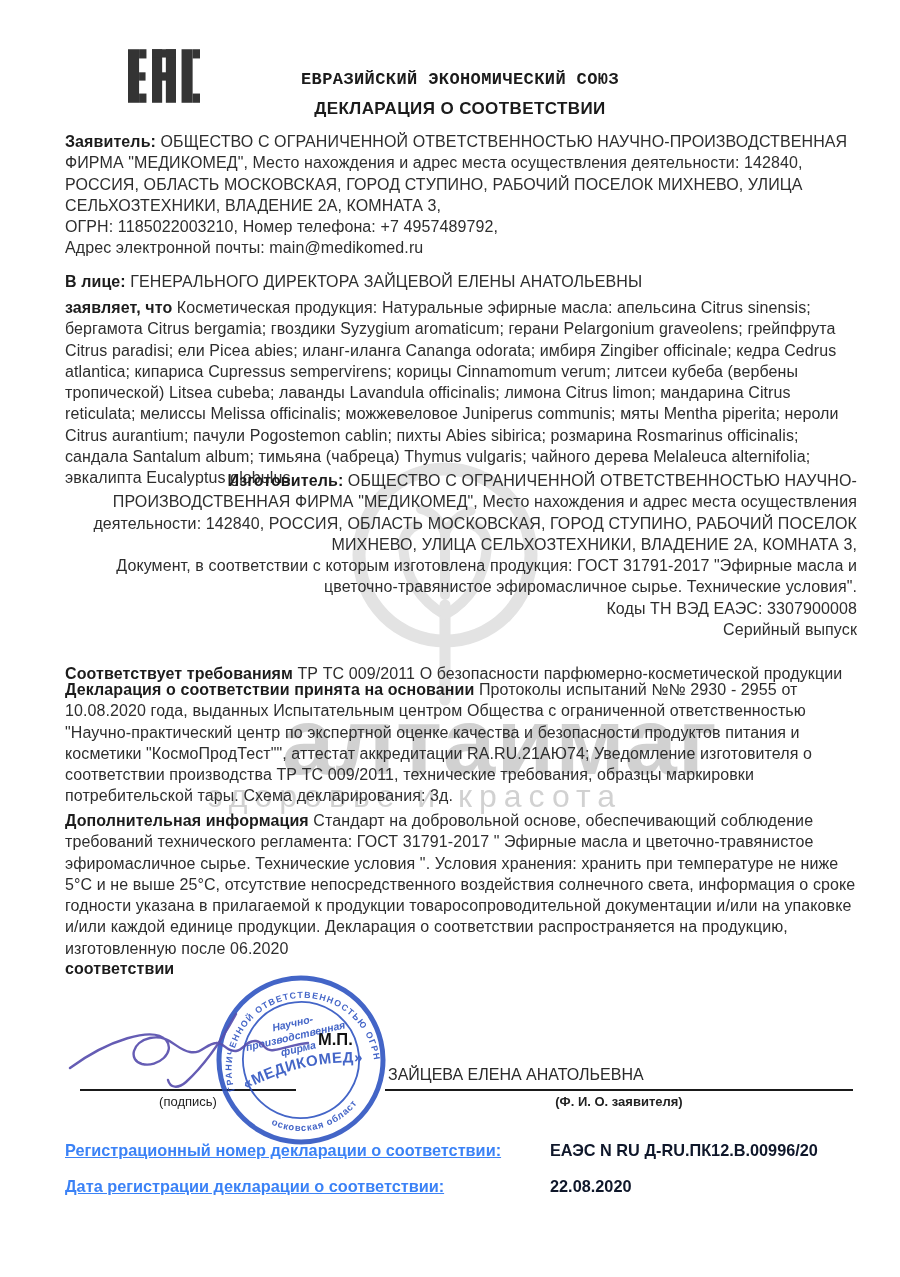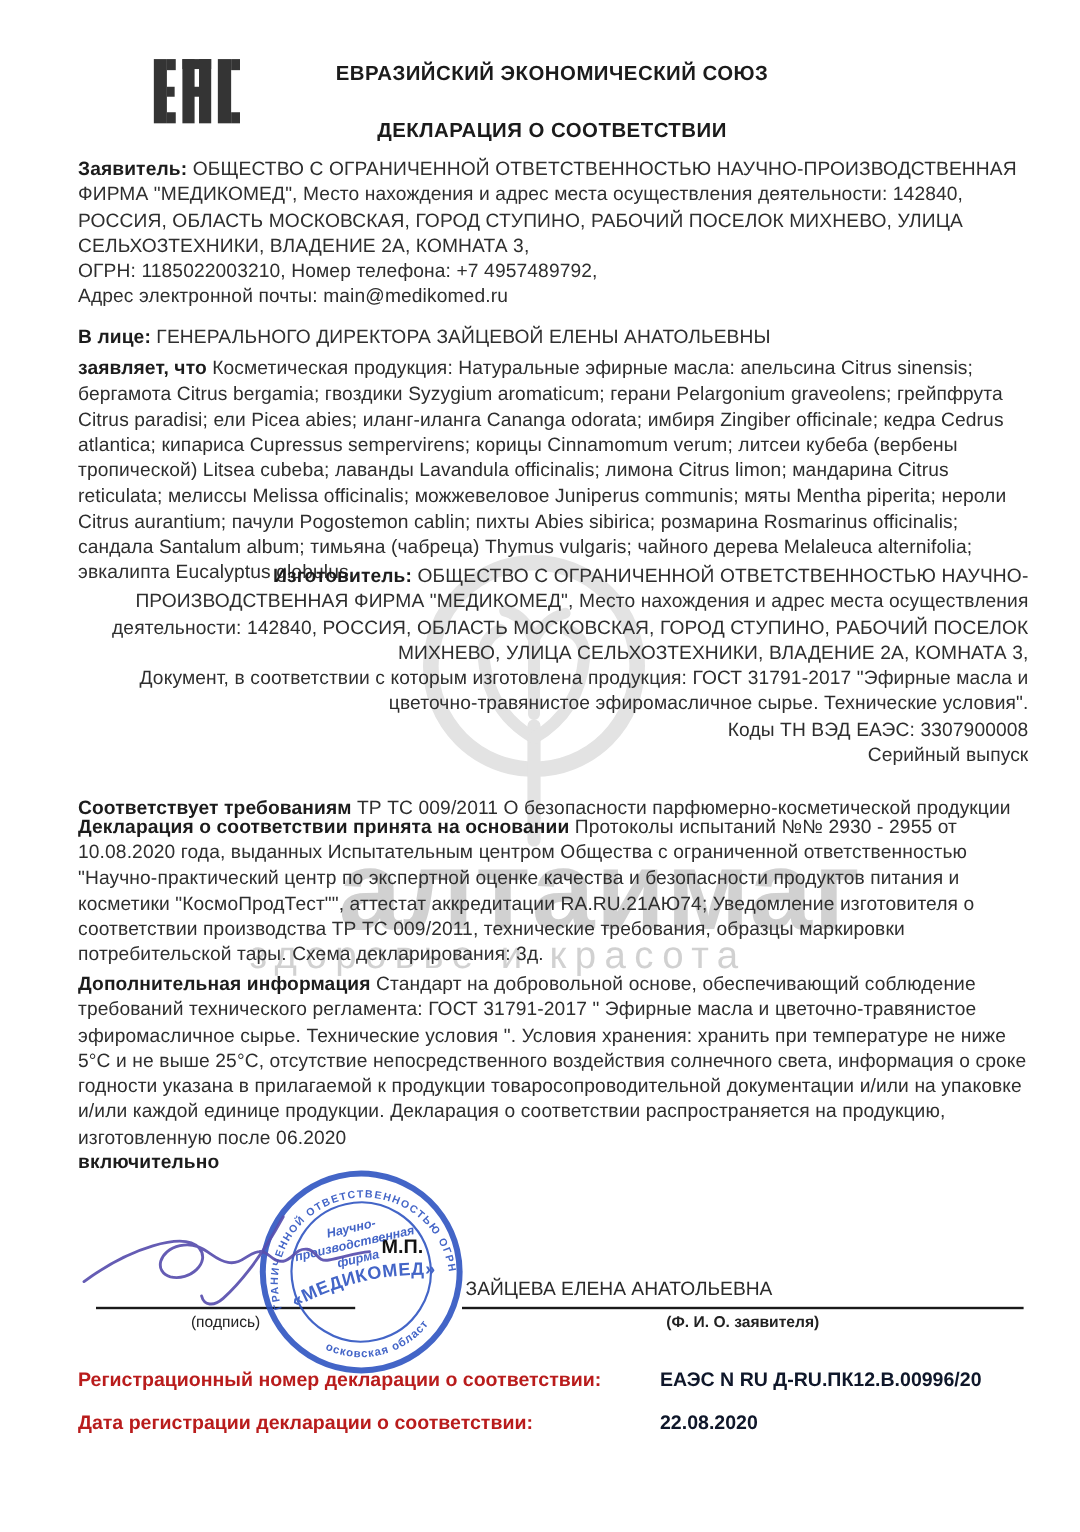--- a/index.html
+++ b/index.html
@@ -14,21 +14,21 @@
   .line{position:absolute;border-top:2px solid #1a1a1a;z-index:2;}
   .cap{position:absolute;font-size:13px;color:#222;text-align:center;z-index:3;}
   .wm{position:absolute;color:#b3b3b3;opacity:0.6;z-index:1;white-space:nowrap;}
   .wm-brand{font-size:94px;font-weight:bold;letter-spacing:1px;}
   .wm-tag{font-size:32px;letter-spacing:7px;}
   .ring{font-size:8.8px;font-weight:bold;letter-spacing:1.25px;fill:#2a50c0;}
   .ring2{font-size:9.5px;font-weight:bold;letter-spacing:0.8px;fill:#2a50c0;}
   .sc{font-size:10.5px;font-style:italic;font-weight:bold;fill:#2a50c0;}
   .sname{font-size:15px;font-weight:bold;letter-spacing:0.6px;fill:#2a50c0;}
   .mp{position:absolute;font-size:16.5px;font-weight:bold;color:#111;z-index:4;}
-  .regrow-label{position:absolute;left:65px;width:480px;font-size:16.3px;font-weight:bold;color:#b91c1c;z-index:3;}
+  .regrow-label{position:absolute;left:65px;width:480px;font-size:16.3px;font-weight:bold;color:#3b82f6;z-index:3;text-decoration:underline;}
   .regrow-value{position:absolute;left:550px;width:320px;font-size:16.3px;font-weight:bold;color:#0f172a;z-index:3;}
 </style>
 </head>
 <body>
 
 <div class="page">
 
   <svg class="abs wm" style="left:345px;top:455px;z-index:1;" width="200" height="260" viewBox="0 0 200 260">
     <g fill="none" stroke="#a9a9a9" stroke-linecap="round" opacity="0.55">
       <circle cx="100" cy="100" r="86" stroke-width="13"></circle>
@@ -51,21 +51,21 @@
       <rect x="26" y="0" width="11" height="58"></rect>
         <rect x="41" y="0" width="11" height="58"></rect>
       <rect x="26" y="0" width="26" height="9"></rect>
         <rect x="36" y="25" width="6" height="9"></rect>
       <rect x="58" y="0" width="12" height="58"></rect>
         <rect x="70" y="0" width="8" height="10"></rect>
       <rect x="70" y="48" width="8" height="10"></rect>
     </g>
   </svg>
 
-  <div class="hdr" style="top:52px;">ЕВРАЗИЙСКИЙ ЭКОНОМИЧЕСКИЙ СОЮЗ</div>
+  <div class="hdr" style="top:70px;font-family:Liberation Mono, monospace;">ЕВРАЗИЙСКИЙ ЭКОНОМИЧЕСКИЙ СОЮЗ</div>
   <div class="hdr" style="top:99px;">ДЕКЛАРАЦИЯ О СООТВЕТСТВИИ</div>
 
   <div class="para" style="top:131px;">
     <span class="b">Заявитель:</span><span> ОБЩЕСТВО С ОГРАНИЧЕННОЙ ОТВЕТСТВЕННОСТЬЮ НАУЧНО-ПРОИЗВОДСТВЕННАЯ ФИРМА "МЕДИКОМЕД", Место нахождения и адрес места осуществления деятельности: 142840, РОССИЯ, ОБЛАСТЬ МОСКОВСКАЯ, ГОРОД СТУПИНО, РАБОЧИЙ ПОСЕЛОК МИХНЕВО, УЛИЦА СЕЛЬХОЗТЕХНИКИ, ВЛАДЕНИЕ 2А, КОМНАТА 3,</span>
     <span style="display:block;">ОГРН: 1185022003210, Номер телефона: +7 4957489792,</span>
     <span style="display:block;">Адрес электронной почты: main@medikomed.ru</span>
   </div>
 
   <div class="para" style="top:271px;">
     <span class="b">В лице:</span><span> ГЕНЕРАЛЬНОГО ДИРЕКТОРА  ЗАЙЦЕВОЙ  ЕЛЕНЫ  АНАТОЛЬЕВНЫ</span>
@@ -88,21 +88,21 @@
 
   <div class="para" style="top:679px;">
     <span class="b">Декларация о соответствии принята на основании</span><span> Протоколы испытаний №№ 2930 -  2955 от 10.08.2020 года, выданных Испытательным центром Общества с ограниченной ответственностью "Научно-практический центр по экспертной оценке качества и безопасности продуктов питания и косметики "КосмоПродТест"", аттестат аккредитации RA.RU.21АЮ74; Уведомление изготовителя о соответствии производства  ТР ТС 009/2011, технические требования, образцы  маркировки потребительской тары. Схема декларирования: 3д.</span>
   </div>
 
   <div class="para" style="top:810px;">
     <span class="b">Дополнительная информация</span><span> Стандарт на добровольной основе, обеспечивающий соблюдение требований технического регламента: ГОСТ 31791-2017 " Эфирные масла и цветочно-травянистое эфиромасличное сырье. Технические условия ". Условия хранения: хранить при температуре не ниже 5°С и не выше 25°С, отсутствие непосредственного воздействия солнечного света, информация о сроке годности указана в прилагаемой к продукции товаросопроводительной документации и/или на упаковке и/или каждой единице продукции. Декларация о соответствии распространяется на продукцию, изготовленную после 06.2020</span>
   </div>
 
   <div class="para" style="top:958px;">
-    <span class="b" style="display:block;">включительно</span>
+    <span class="b" style="display:block;">соответствии</span>
   </div>
 
   <svg class="abs" style="left:206px;top:974px;z-index:5;" width="190" height="172" viewBox="0 0 190 172">
     <defs>
       <path id="arcTop" d="M 24,105 A 71.6,71.6 0 1 1 166,105" fill="none"></path>
       <path id="arcBottom" d="M 49.4,140.4 A 71,71 0 0 0 140.6,140.4" fill="none"></path>
       <path id="arcName" d="M 24,106 Q 95,82 166,106" fill="none"></path>
     </defs>
     <g opacity="0.88" transform="rotate(-13 95 86)">
       <circle cx="95" cy="86" r="82" fill="none" stroke="#2a50c0" stroke-width="5"></circle>

